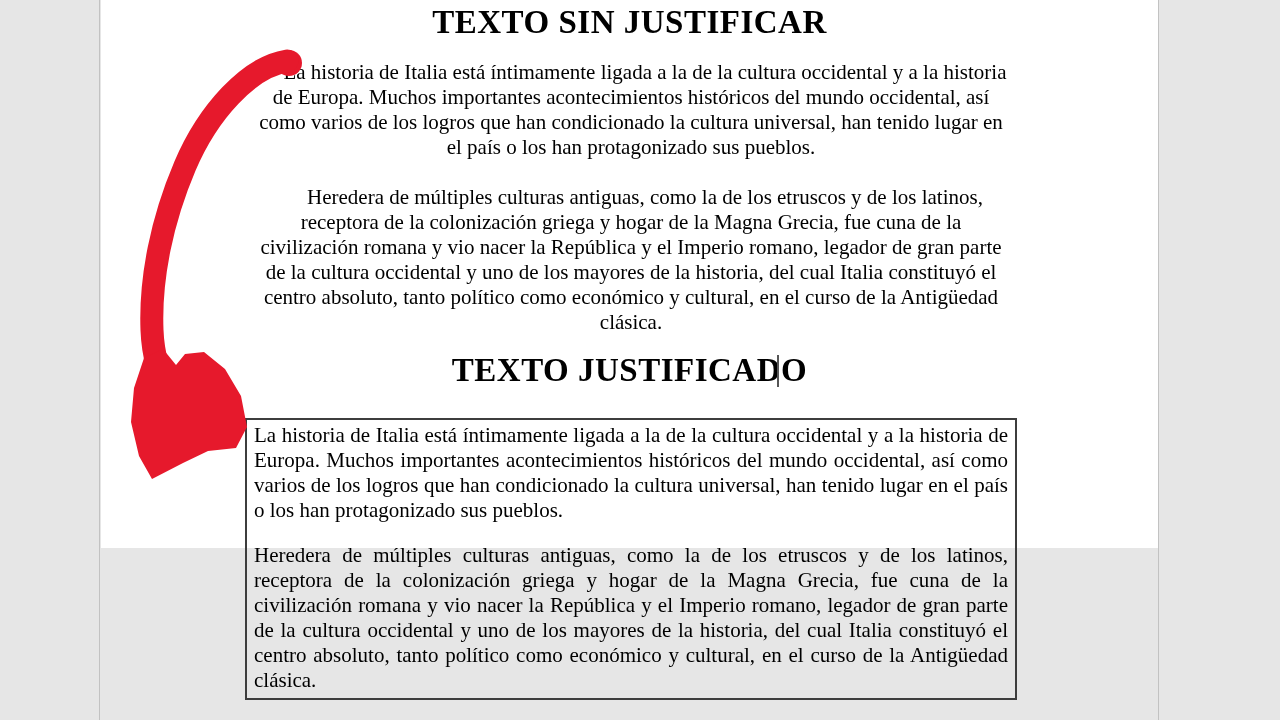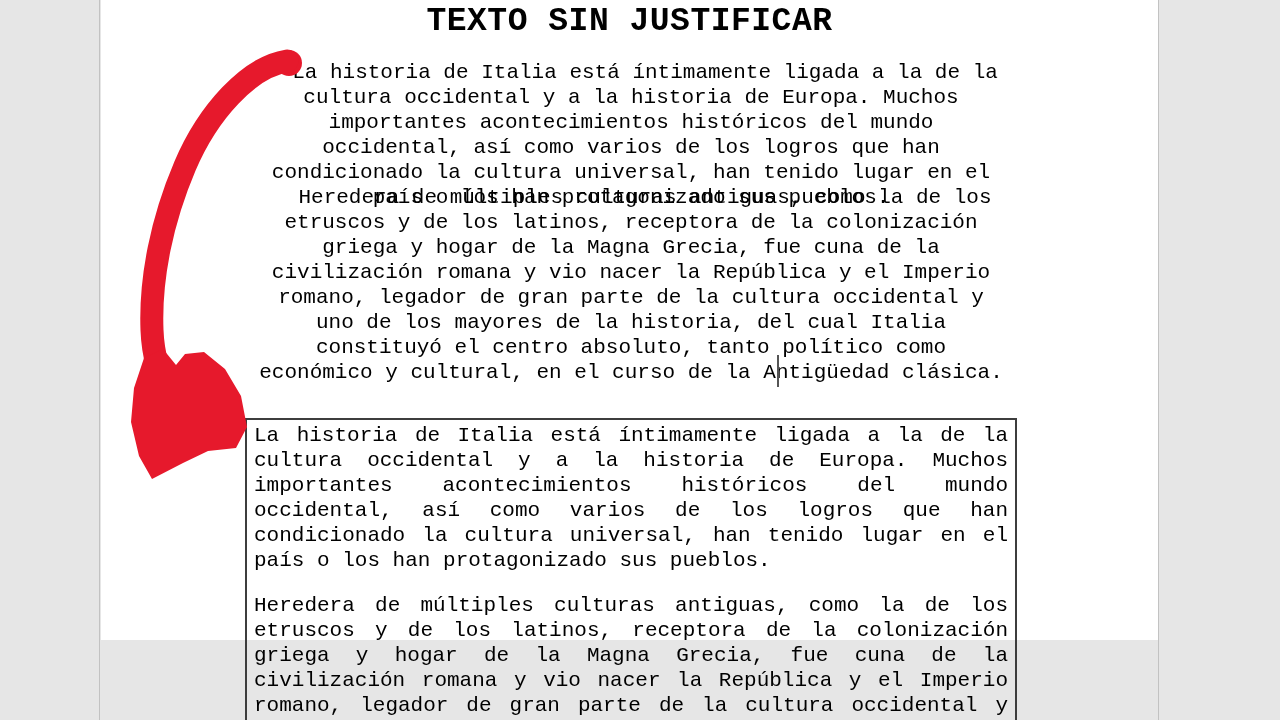--- a/index.html
+++ b/index.html
@@ -6,23 +6,22 @@
   html,body { width:1280px; height:720px; overflow:hidden; background:#e6e6e6; }
   .canvas {
     position:relative; width:1280px; height:720px;
     font-family:"Liberation Serif","DejaVu Serif",serif;
     color:#000;
   }
   .margin { position:absolute; top:0; height:720px; background:#e6e6e6; }
   .margin.left  { left:0; width:100px; border-right:1px solid #c2c2c2; }
   .margin.right { left:1158px; width:122px; border-left:1px solid #c2c2c2; }
   .paper {
-    position:absolute; left:101px; top:0; width:1057px; height:640px;
+    position:absolute; left:101px; top:0; width:1057px; height:548px;
     background:#ffffff;
-    font-family:Liberation Mono, monospace;
   }
   .doc-title {
     position:absolute; left:0; right:0; text-align:center;
     font-size:33px; font-weight:bold; line-height:36px;
     letter-spacing:0.5px; white-space:nowrap;
   }
   .t1 { top:4px; }
   .t2 { top:352px; }
   .p-center {
     position:absolute; left:153px; width:754px;
@@ -58,20 +57,21 @@
   <div class="margin right"></div>
 
   <div class="paper">
 
     <h1 class="doc-title t1">TEXTO SIN JUSTIFICAR</h1>
 
     <p class="p-center pc1">La historia de Italia está íntimamente ligada a la de la cultura occidental y a la historia de Europa. Muchos importantes acontecimientos históricos del mundo occidental, así como varios de los logros que han condicionado la cultura universal, han tenido lugar en el país o los han protagonizado sus pueblos.</p>
 
     <p class="p-center pc2">Heredera de múltiples culturas antiguas, como la de los etruscos y de los latinos, receptora de la colonización griega y hogar de la Magna Grecia, fue cuna de la civilización romana y vio nacer la República y el Imperio romano, legador de gran parte de la cultura occidental y uno de los mayores de la historia, del cual Italia constituyó el centro absoluto, tanto político como económico y cultural, en el curso de la Antigüedad clásica.</p>
 
+    <h1 class="doc-title t2">TEXTO JUSTIFICADO</h1>
 
     <span class="caret"></span>
 
     <div class="jbox">
       <p>La historia de Italia está íntimamente ligada a la de la cultura occidental y a la historia de Europa. Muchos importantes acontecimientos históricos del mundo occidental, así como varios de los logros que han condicionado la cultura universal, han tenido lugar en el país o los han protagonizado sus pueblos.</p>
       <p>Heredera de múltiples culturas antiguas, como la de los etruscos y de los latinos, receptora de la colonización griega y hogar de la Magna Grecia, fue cuna de la civilización romana y vio nacer la República y el Imperio romano, legador de gran parte de la cultura occidental y uno de los mayores de la historia, del cual Italia constituyó el centro absoluto, tanto político como económico y cultural, en el curso de la Antigüedad clásica.</p>
     </div>
 
   </div>
 

